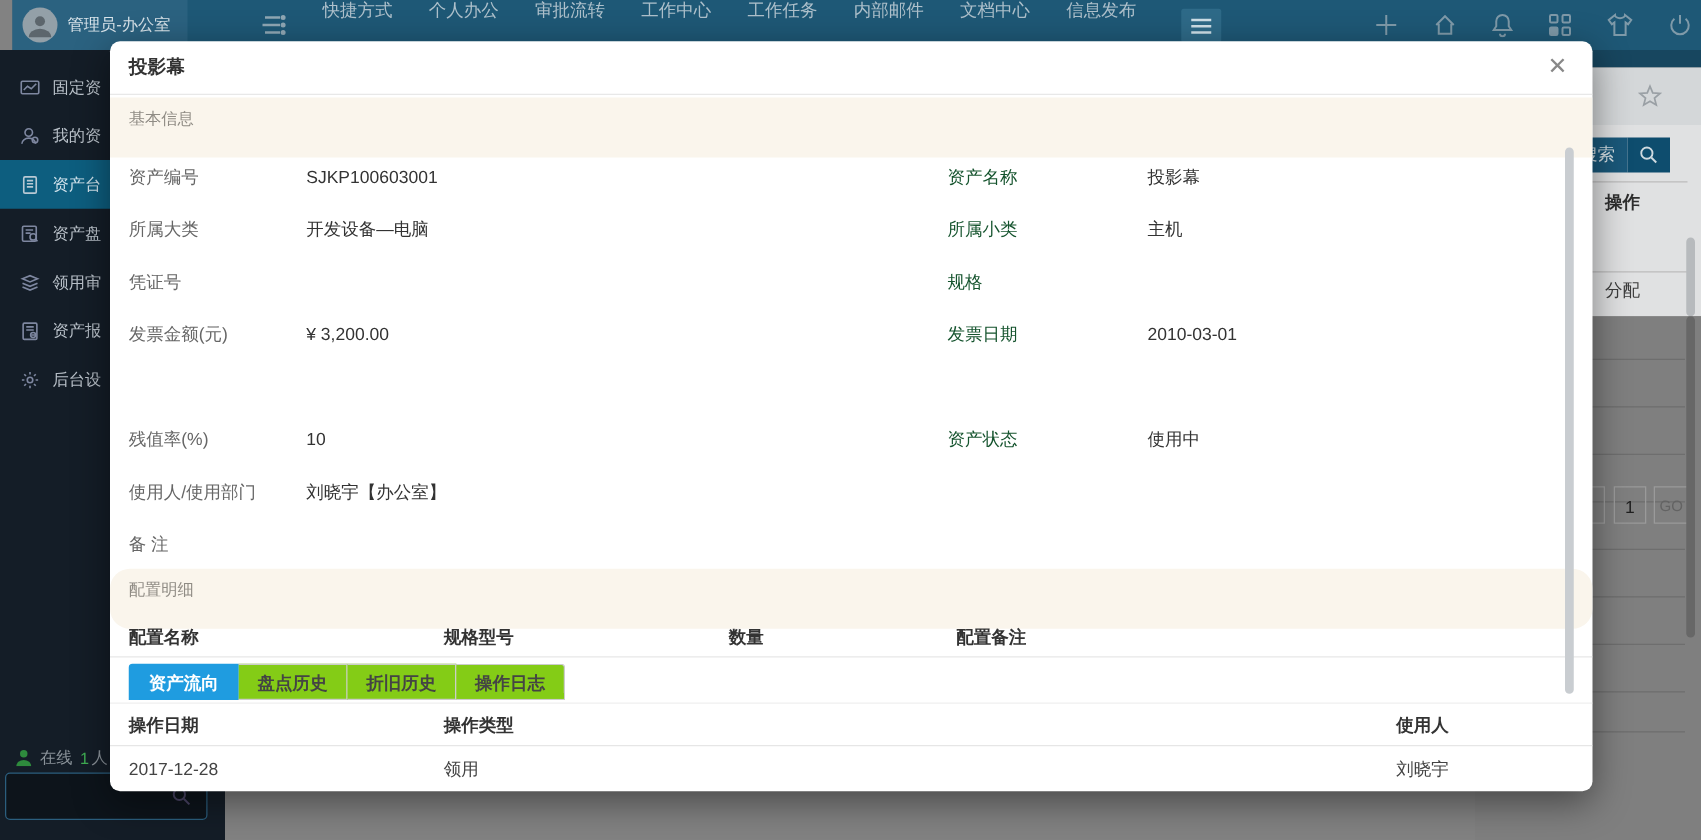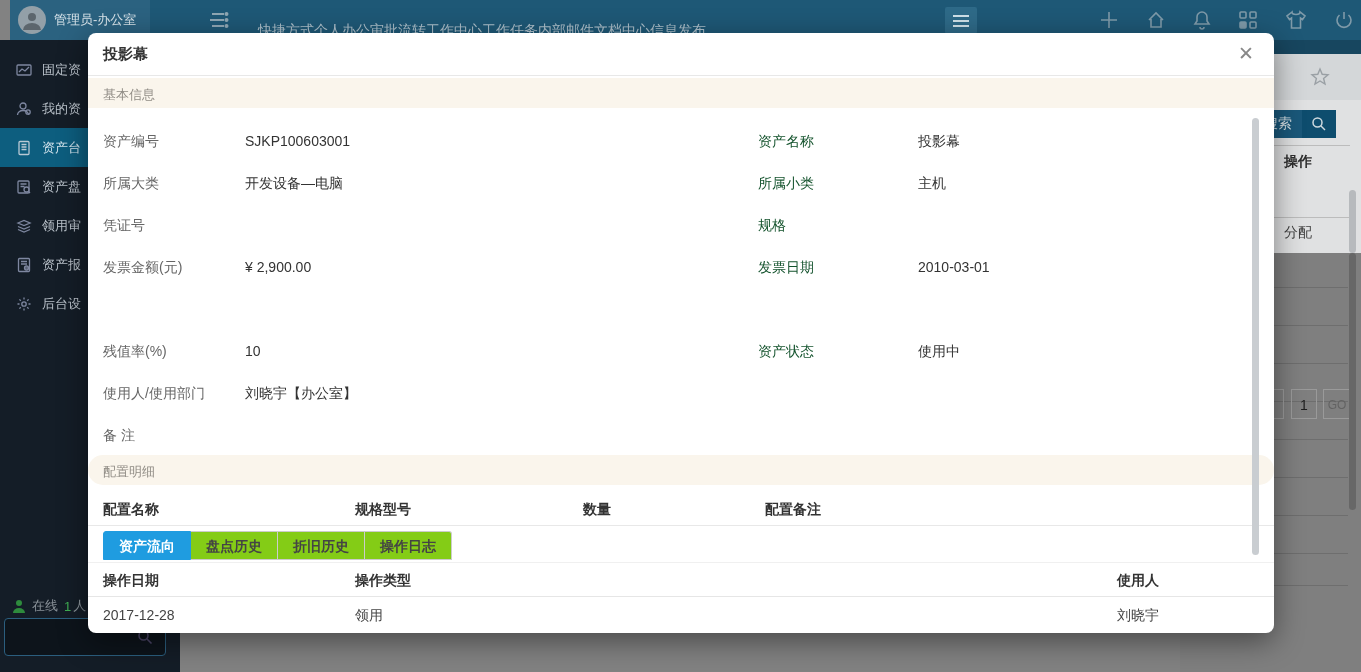--- a/index.html
+++ b/index.html
@@ -6,21 +6,21 @@
   html,body { width:1361px; height:672px; overflow:hidden; }
   body { font-family:"Liberation Sans","DejaVu Sans",sans-serif; background:#828282; position:relative; }
 
   
   #topbar { position:absolute; left:10px; top:0; width:1361px; height:40px; background:#1e5876; z-index:3; }
   #userbox { position:absolute; left:0; top:0; width:140px; height:40px; background:#2b6280; display:flex; align-items:center; }
   #avatar { width:28px; height:28px; border-radius:50%; background:#93a0a8; margin-left:8px; position:relative; overflow:hidden; }
   #avatar svg { position:absolute; left:4px; top:4px; }
   #username { color:#d9e4ea; font-size:13px; margin-left:8px; white-space:nowrap; }
   #list-toggle { position:absolute; left:196px; top:10px; color:#8fa7b4; }
-  #topmenu { position:absolute; left:248px; top:0; height:40px; display:flex; align-items:flex-end; }
+  #topmenu { position:absolute; left:248px; top:0; height:40px; display:flex; gap:29px; align-items:flex-start; }
   .topmenu-item { color:#aec0cb; font-size:14px; white-space:nowrap; cursor:pointer; }
   #hamburger-box { position:absolute; left:935px; top:7px; width:32px; height:27px; background:#2e6a88; border-radius:2px; display:flex; align-items:center; justify-content:center; }
   #topbar-icons { position:absolute; left:1089px; top:0; height:40px; display:flex; gap:27px; align-items:center; color:#7f9aa9; }
   #topbar-icons svg { display:block; }
 
   
   #sidebar { position:absolute; left:0; top:40px; width:180px; height:632px; background:#141d27; z-index:2; }
   .side-item { position:absolute; left:0; width:180px; height:39px; display:flex; align-items:center; color:#b9c1c9; font-size:13px; cursor:pointer; }
   .side-item .ic { width:16px; height:16px; margin-left:16px; margin-right:10px; color:#7e87a0; flex:none; }
   .side-item.active { background:#0d5e7f; color:#d2e3ec; }
@@ -49,21 +49,21 @@
   #bg-page-num { position:absolute; left:111px; top:349px; width:26px; height:30px; border:1px solid #9a9a9a; text-align:center; line-height:30px; font-size:14px; color:#1f1f1f; }
   #bg-go { position:absolute; left:143px; top:349px; width:28px; height:30px; border:1px solid #9a9a9a; text-align:center; line-height:30px; font-size:12px; color:#636363; cursor:pointer; }
   #bg-scroll-light { position:absolute; left:169px; top:150px; width:7px; height:63px; background:#b7babd; border-radius:4px; }
   #bg-scroll-dark { position:absolute; left:169px; top:213px; width:7px; height:257px; background:#676767; border-radius:4px; }
 
   
   #modal { position:absolute; left:88px; top:33px; width:1186px; height:600px; background:#ffffff; border-radius:8px; box-shadow:0 8px 30px rgba(0,0,0,0.45); z-index:10; overflow:hidden; }
   #modal-title { position:absolute; left:15px; top:0; line-height:42px; font-size:15px; font-weight:bold; color:#333; }
   #modal-close { position:absolute; right:20px; top:10px; font-size:19px; color:#888; cursor:pointer; line-height:22px; }
   #modal-hline { position:absolute; left:0; top:42px; width:1186px; height:1px; background:#e8e8e8; }
-  .sect-band { position:absolute; left:0; width:1186px; height:30px; background:#faf5ec; color:#908c85; font-size:13px; line-height:33px; padding-left:15px; }
+  .sect-band { position:absolute; left:0; width:1186px; height:48px; background:#faf5ec; color:#908c85; font-size:13px; line-height:33px; padding-left:15px; }
   #sect-basic { top:45px; }
   #sect-config { top:422px;border-radius:16px; }
   .frow { position:absolute; left:0; width:1186px; height:42px; line-height:42px; font-size:14px; }
   .frow .lbl { position:absolute; left:15px; width:140px; color:#666; }
   .frow .val { position:absolute; left:157px; color:#333; }
   .frow .rlbl { position:absolute; left:670px; width:158px; color:#14532d; }
   .frow .rval { position:absolute; left:830px; color:#333; }
   #config-head { position:absolute; left:0; top:460px; width:1186px; height:33px; border-bottom:1px solid #e8e8e8; font-size:14px; font-weight:bold; color:#333; line-height:33px; }
   #config-head span { position:absolute; }
   #tabs { position:absolute; left:15px; top:498px; height:29px; display:flex; }
@@ -287,21 +287,21 @@
     <span class="rval">主机</span>
   </div>
   <div class="frow" style="top:171px">
     <span class="lbl">凭证号</span>
     <span class="val"></span>
     <span class="rlbl">规格</span>
     <span class="rval"></span>
   </div>
   <div class="frow" style="top:213px">
     <span class="lbl">发票金额(元)</span>
-    <span class="val">¥ 2,900.00</span>
+    <span class="val">¥ 3,200.00</span>
     <span class="rlbl">发票日期</span>
     <span class="rval">2010-03-01</span>
   </div>
   <div class="frow" style="top:297px">
     <span class="lbl">残值率(%)</span>
     <span class="val">10</span>
     <span class="rlbl">资产状态</span>
     <span class="rval">使用中</span>
   </div>
   <div class="frow" style="top:339px">

